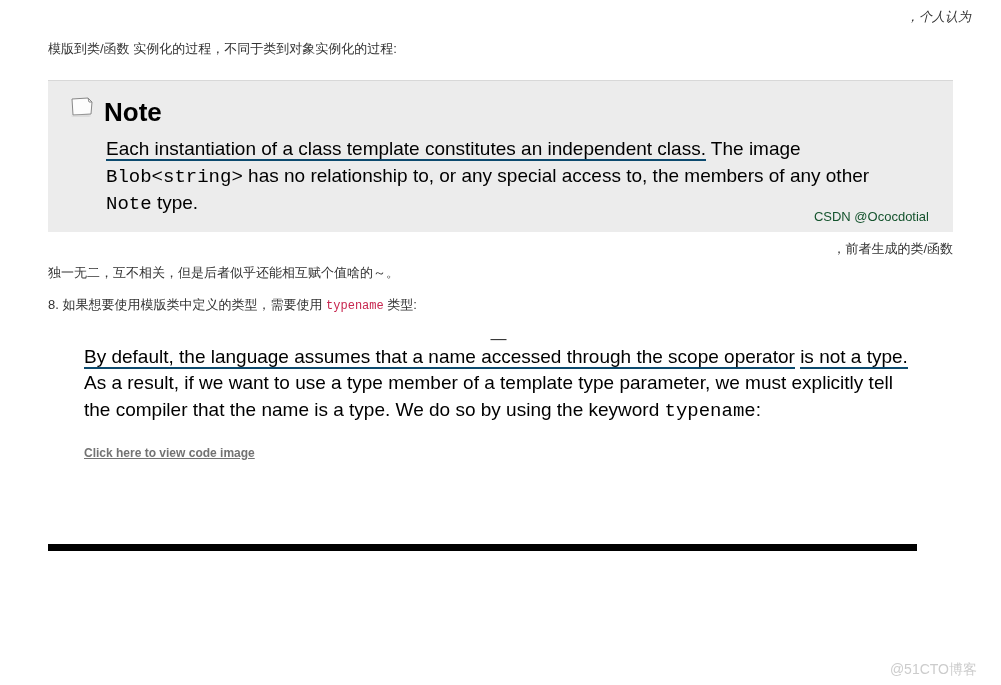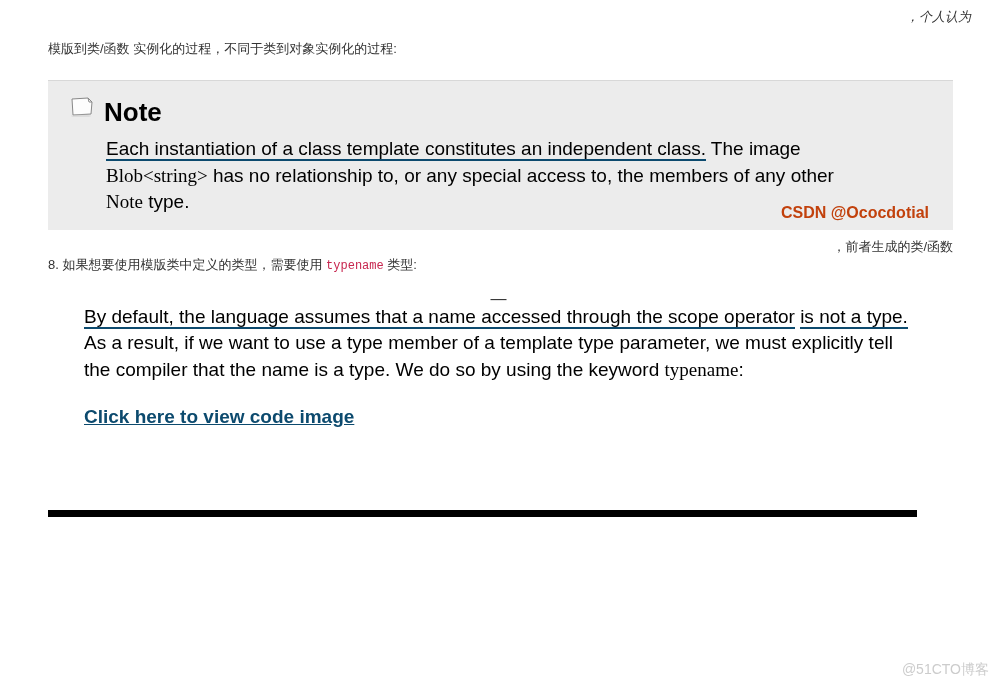--- a/index.html
+++ b/index.html
@@ -54,28 +54,27 @@
     }
     .note-body {
       font-family: Verdana, Arial, sans-serif;
       font-size: 19px;
       color: #000;
       line-height: 1.4;
       padding-left: 38px;
       padding-right: 60px;
     }
     .underline-red { border-bottom: 2px solid #0c4a6e; }
-    .mono { font-family: Liberation Serif, serif; text-align: right; }
+    .mono { font-family: Liberation Mono, monospace; text-align: right; }
     .watermark1 {
       position: absolute;
       bottom: 8px;
       right: 24px;
-      color: #c2410c;
-      font-size: 16px;
-      font-weight: bold;
+      color: #14532d;
+      font-size: 13px;
     }
     .after-note-wrap {
       display: flex;
       justify-content: flex-end;
       font-size: 13px;
       padding-right: 0;
     }
     .after-note {
       display: inline-block;
       margin-top: 2px;
@@ -106,42 +105,42 @@
       line-height: 1.4;
     }
     .excerpt2 .dash-top {
       text-align: center;
       font-size: 16px;
       color: #333;
       height: 14px;
       margin-bottom: 2px;
     }
     .link-blue {
-      color: #0c4a6e;
+      color: #737373;
       font-weight: bold;
-      font-size: 19px;
+      font-size: 12px;
       font-family: Verdana, Arial, sans-serif;
       display: inline-block;
       margin-top: 20px;
     }
     .black-bar {
       height: 7px;
       background: #000;
       margin: 80px 36px 0 0;
     }
     .footer-text {
       font-size: 12px;
       color: #333;
       padding: 8px 0 0 0;
       margin-left: -2px;
     }
     .final-watermark {
       position: absolute;
       bottom: 6px;
-      right: 12px;
+      right: 24px;
       color: #ccc;
       font-size: 14px;
     }
   </style>
 </head>
 <body>
 
 <div class="top-right">，个人认为</div>
 
 <div class="content">
@@ -162,20 +161,21 @@
     <div class="note-body">
       <span class="underline-red">Each instantiation of a class template constitutes an independent class.</span><span> The image </span><span class="mono">Blob&lt;string&gt;</span><span> has no relationship to, or any special access to, the members of any other </span><span class="mono">Note</span><span> type.</span>
     </div>
     <div class="watermark1">CSDN @Ococdotial</div>
   </div>
 
   <div class="after-note-wrap">
     <span class="after-note">，前者生成的类/函数</span>
   </div>
 
+  <div class="line2">独一无二，互不相关，但是后者似乎还能相互赋个值啥的～。</div>
 
   <div class="line3">
     <span>8. 如果想要使用模版类中定义的类型，需要使用 </span><span class="inline-code">typename</span><span> 类型:</span>
   </div>
 
   <div class="excerpt2">
     <div class="dash-top">—</div>
     <div>
       <span class="underline-red">By default, the language assumes that a name accessed through the scope operator</span>
       <span class="underline-red">is not a type.</span><span> As a result, if we want to use a type member of a template type parameter, we must explicitly tell the compiler that the name is a type. We do so by using the keyword </span><span class="mono">typename</span><span>:</span>

